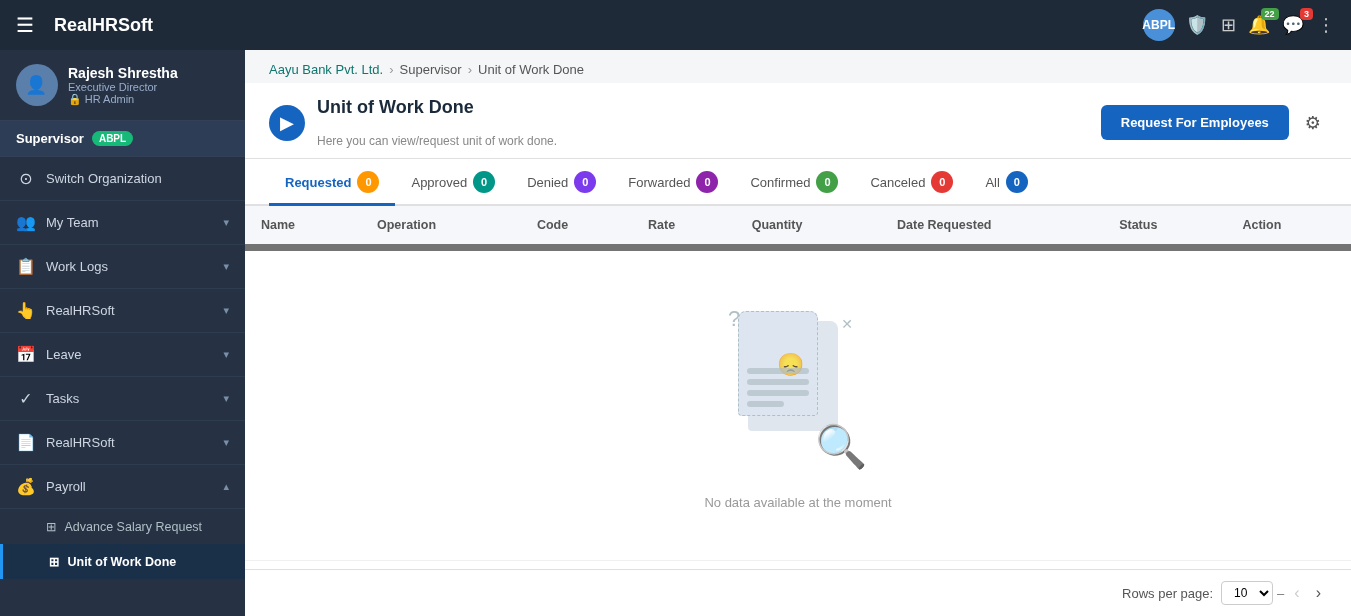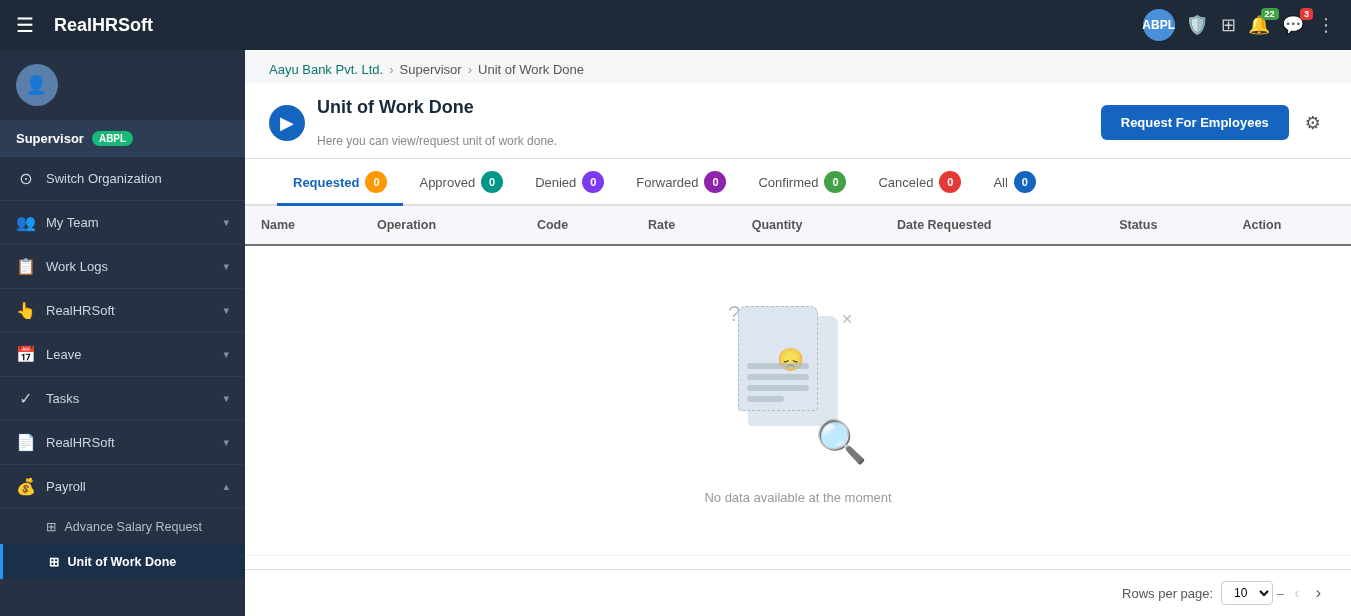--- a/index.html
+++ b/index.html
@@ -181,21 +181,21 @@
     }
     .filter-icon-btn {
       background: none; border: none; cursor: pointer;
       color: #555; font-size: 18px; padding: 6px;
     }
 
     
     .tabs-bar {
       background: #fff;
       display: flex; align-items: center;
-      padding: 0 32px;
+      padding: 0 24px;
       border-bottom: 2px solid #e0e0e0;
       flex-shrink: 0;
     }
     .tab {
       display: flex; align-items: center; gap: 6px;
       padding: 12px 16px 10px;
       cursor: pointer;
       font-size: 13px;
       color: #555;
       border-bottom: 3px solid transparent;
@@ -224,21 +224,21 @@
       background: #fff;
       margin: 0;
     }
     table {
       width: 100%;
       border-collapse: collapse;
       font-size: 13px;
     }
     thead tr {
       background: #f5f7fa;
-      border-bottom: 2px solid #737373;
+      border-bottom: 7px solid #737373;
     }
     thead th {
       padding: 12px 16px;
       text-align: left;
       color: #555;
       font-weight: 600;
       font-size: 12.5px;
       white-space: nowrap;
     }
     tbody tr td {
@@ -361,20 +361,28 @@
     </div>
     <div class="icon-btn">⋮</div>
   </div>
 </nav>
 
 <div class="layout">
 
   <aside class="sidebar">
     <div class="sidebar-profile">
       <div class="profile-avatar">👤</div>
+      <div class="profile-info">
+        <div class="name">Rajesh Shrestha</div>
+        <div class="title">Executive Director</div>
+        <div class="role">
+          <span>🔒</span>
+          <span>HR Admin</span>
+        </div>
+      </div>
     </div>
 
     <div class="supervisor-badge">
       <span class="supervisor-label">Supervisor</span>
       <span class="abpl-tag">ABPL</span>
     </div>
 
     <div class="sidebar-item">
       <span class="item-icon">⊙</span>
       <span class="item-label">Switch Organization</span>

